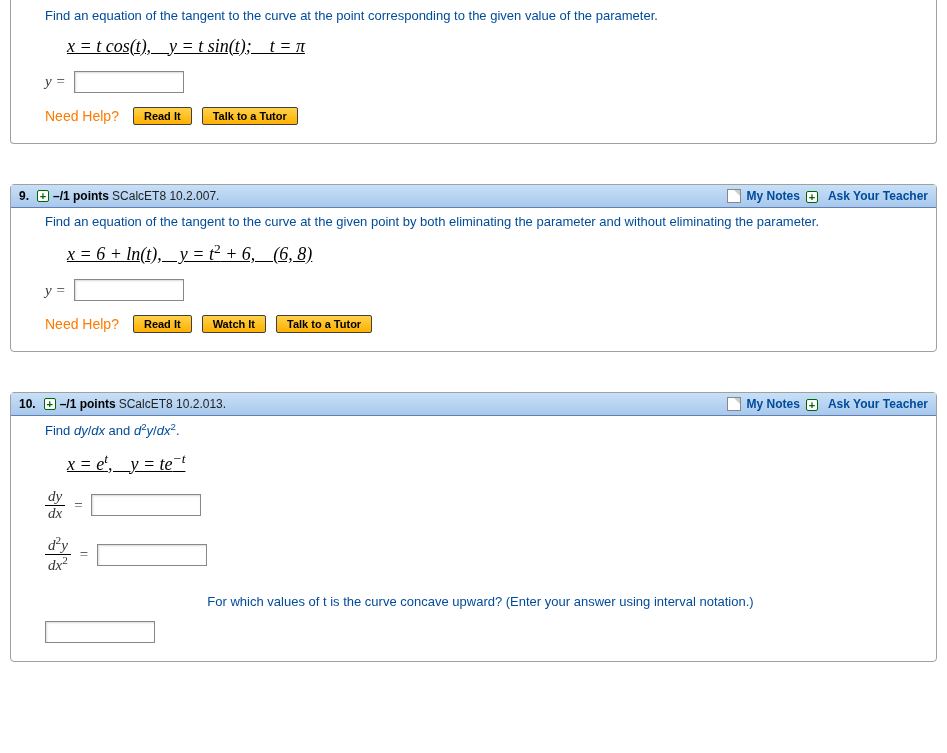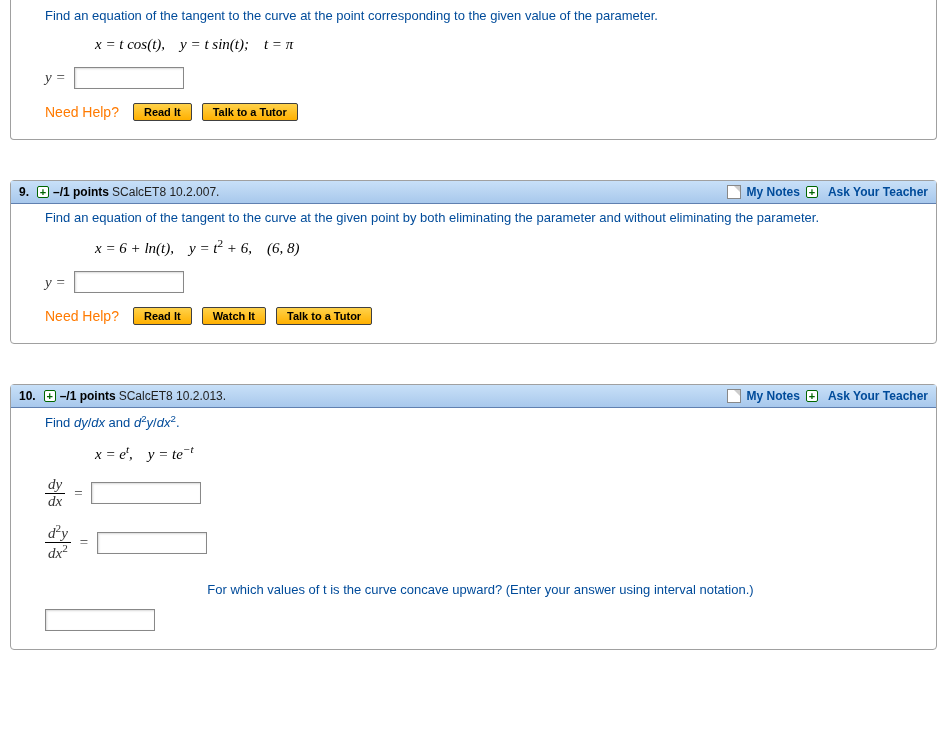--- a/index.html
+++ b/index.html
@@ -48,21 +48,21 @@
     font-weight: bold;
     border-radius: 2px;
     margin-right: 4px;
   }
   .points-text { color: #555; }
   .points-text b { color: #000; }
   .ref-text { margin-left: 3px; color: #222; }
   .header-right {
     margin-left: auto;
     display: flex;
-    align-items: center;
+    align-items: flex-end;
     gap: 6px;
   }
   .note-icon {
     display: inline-block;
     width: 14px;
     height: 14px;
     background: #fff;
     border: 1px solid #888;
     position: relative;
   }
@@ -84,23 +84,24 @@
     padding: 4px 20px 18px 34px;
   }
   .prompt {
     color: #004b9a;
     margin: 0 0 10px 0;
     line-height: 1.5;
   }
   .math-line {
     font-style: italic;
     font-family: "Times New Roman", serif;
-    font-size: 15px;
-    margin: 4px 0 14px 50px;
+    font-size: 18px;
+    margin: 4px 0 14px 22px;
     color: #000;
+    text-decoration: underline;
   }
   .upright { font-style: normal; }
   .answer-row {
     display: flex;
     align-items: center;
     gap: 8px;
     margin: 6px 0 14px 0;
   }
   .lhs {
     font-style: italic;

